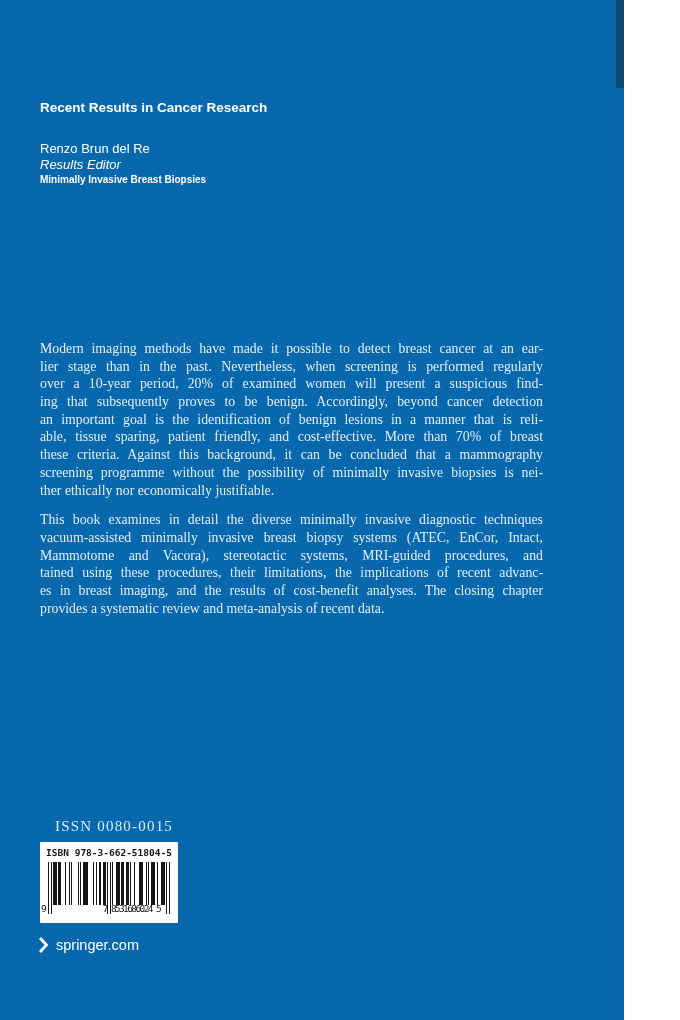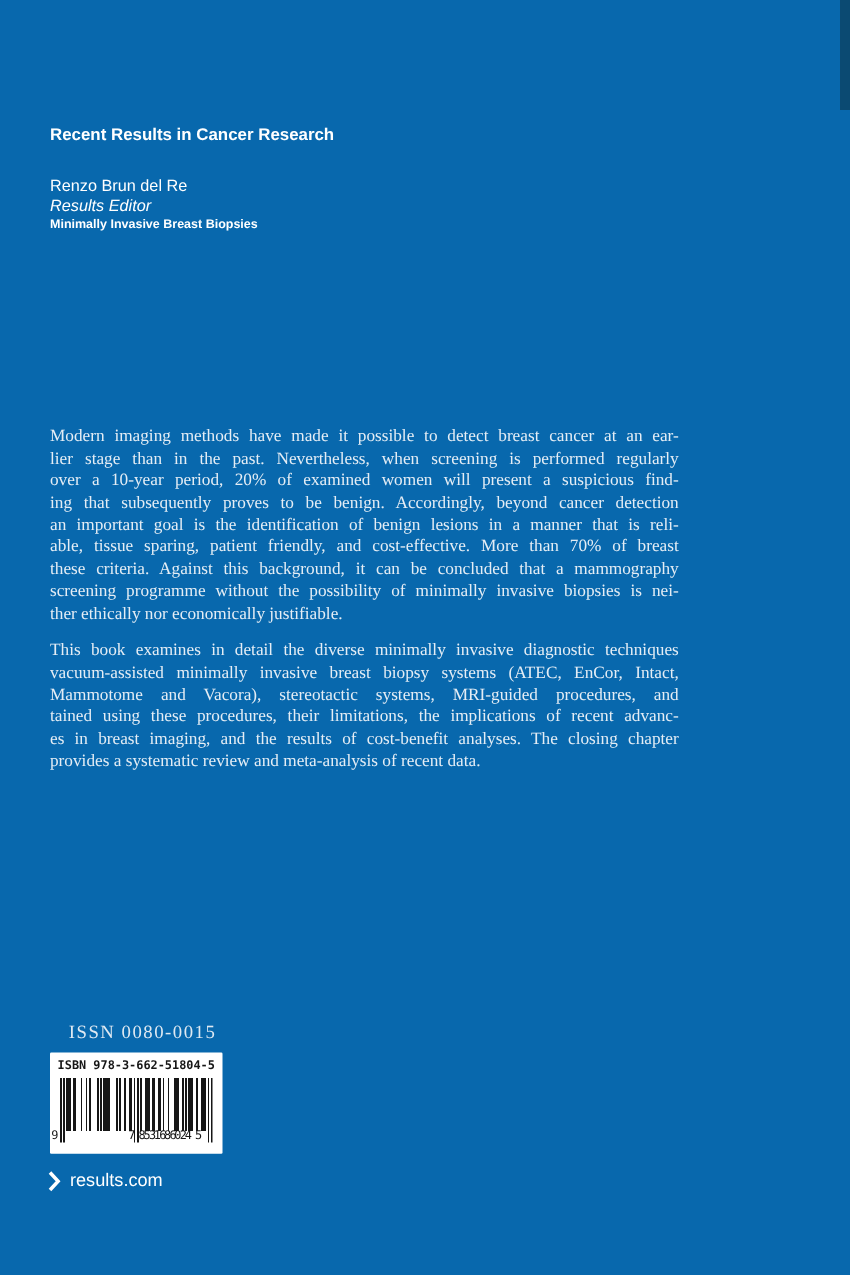--- a/index.html
+++ b/index.html
@@ -7,21 +7,21 @@
     --spine-dark-blue:#0b4a72;
     --body-text:#e4edf5;
     --heading-text:#ffffff;
     --issn-text:#dfe9f2;
     --barcode-bg:#ffffff;
     --barcode-ink:#161616;
   }
   html,body{margin:0;padding:0;}
   body{width:680px;height:1020px;overflow:hidden;background:#fff;}
   .cover{
-    position:relative;width:680px;height:1020px;
+    position:relative;width:624px;height:1020px;
     background:var(--cover-blue);
     font-family:"Liberation Sans",sans-serif;
     text-decoration:underline;
   }
   .spine-strip{
     position:absolute;top:0;right:0;width:8px;height:88px;
     background:var(--spine-dark-blue);
   }
   
   .header{position:absolute;left:40px;top:100px;color:var(--heading-text);}
@@ -178,16 +178,16 @@
       <span class="d-lead" id="ean-lead">9</span>
       <span class="d-g1" id="ean-g1">783662</span>
       <span class="d-g2" id="ean-g2">518045</span>
     </div>
   </div>
 
   <div class="footer">
     <svg class="chevron" width="11" height="18" viewBox="0 0 11 18">
       <polyline points="2,2 8.5,9 2,16" fill="none" stroke="#ffffff" stroke-width="2.8" stroke-linecap="butt" stroke-linejoin="miter"></polyline>
     </svg>
-    <span class="site">results.com</span>
+    <span class="site">springer.com</span>
   </div>
 
 </div>
 
 </body></html>

